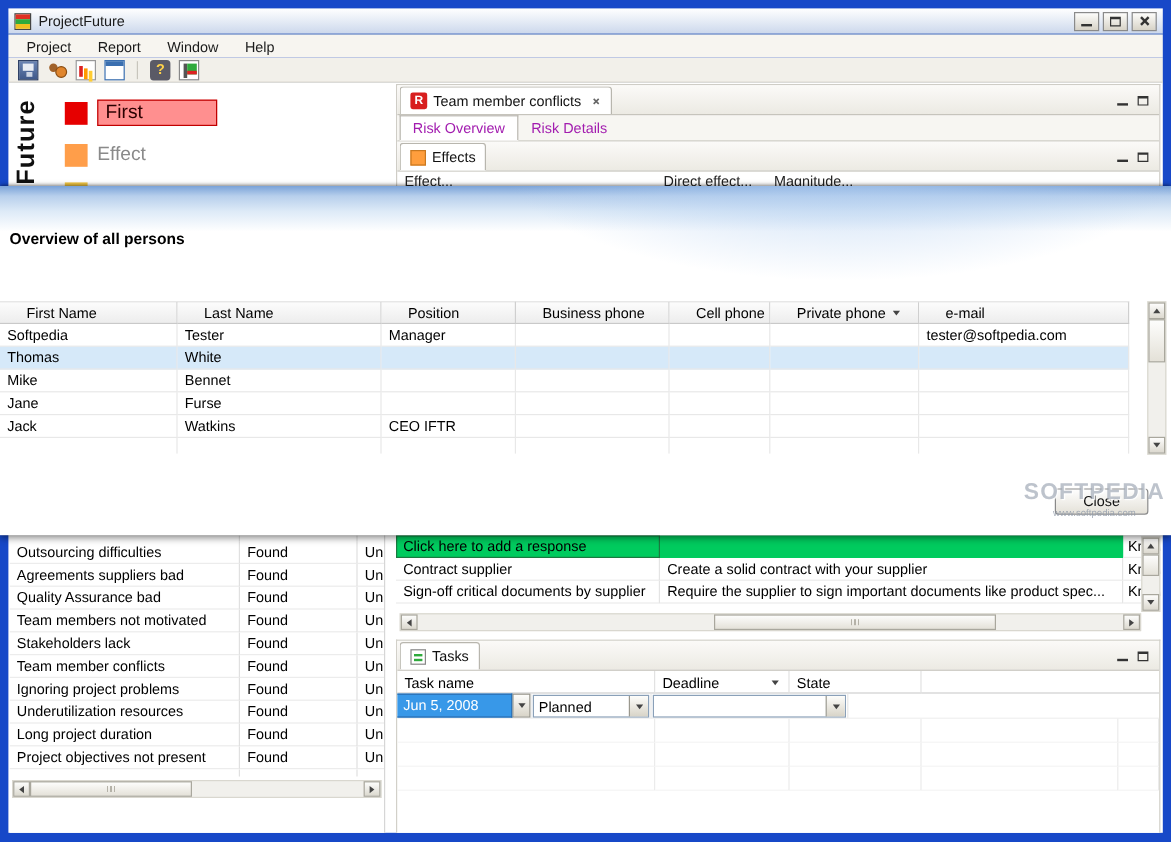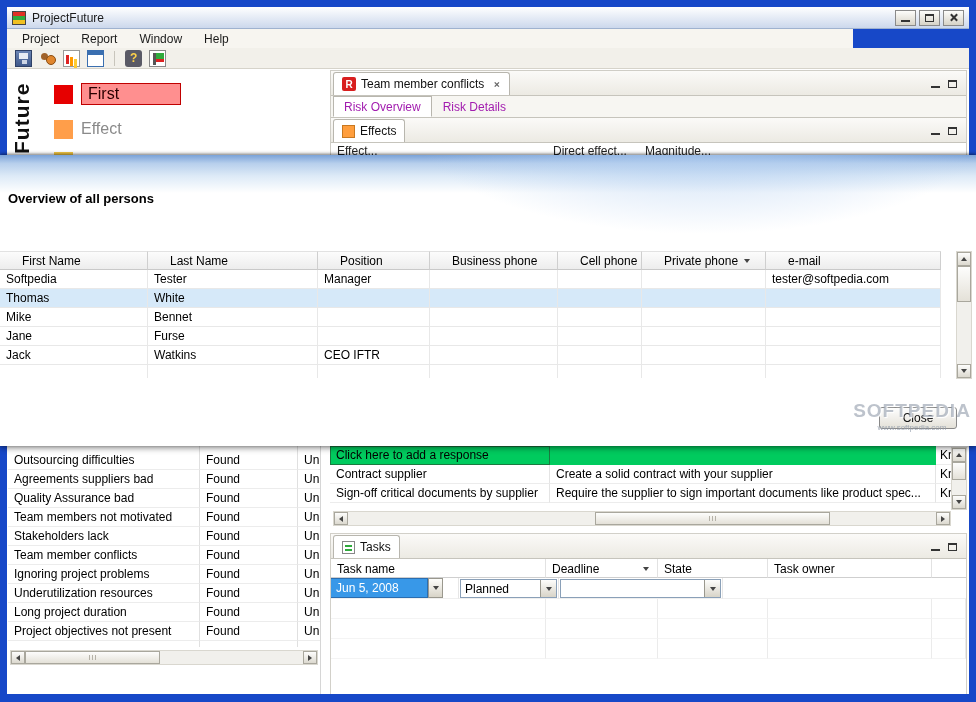--- a/index.html
+++ b/index.html
@@ -13,21 +13,21 @@
   .st-r{background:#e03024;} .st-g{background:#2faa3c;} .st-y{background:#f0c020;}
   .title-text{flex:1;color:#1b1b1b;font-size:12px;}
   .win-btn{width:21px;height:16px;margin-left:3px;background:linear-gradient(#fdfdfb,#d7d3c7);border:1px solid #8a8a8a;display:flex;align-items:center;justify-content:center;}
   .min-glyph{width:9px;height:8px;border-bottom:2px solid #333;}
   .max-glyph{width:9px;height:8px;border:1px solid #333;border-top:2px solid #333;}
   .close-glyph{position:relative;width:9px;height:9px;display:inline-block;}
   .close-glyph::before,.close-glyph::after{content:"";position:absolute;left:4px;top:0;width:2px;height:9px;background:#333;}
   .close-glyph::before{transform:rotate(45deg);} .close-glyph::after{transform:rotate(-45deg);}
   .close-glyph.small{transform:scale(.66);} .close-glyph.small::before,.close-glyph.small::after{background:#666;}
 
-  .menubar{position:absolute;left:7px;top:29px;width:846px;height:19px;background:#f7f5f0;display:flex;align-items:center;padding-left:4px;}
+  .menubar{position:absolute;left:7px;top:29px;width:962px;height:19px;background:#f7f5f0;display:flex;align-items:center;padding-left:4px;}
   .menu-item{padding:2px 11px;color:#1b1b1b;}
 
   .toolbar{position:absolute;left:7px;top:48px;width:962px;height:21px;background:#f2f0ea;border-bottom:1px solid #d6d3ca;display:flex;align-items:center;gap:7px;padding-left:8px;}
   .tb-icon{width:17px;height:17px;position:relative;}
   .tb-sep{width:1px;height:15px;background:#c8c5bc;margin:0 3px;}
   .icon-save{background:linear-gradient(#6b85b4,#40598a);border:1px solid #2e4066;}
   .icon-save::before{content:"";position:absolute;left:3px;top:2px;right:3px;height:6px;background:#e9edf4;}
   .icon-save::after{content:"";position:absolute;left:6px;bottom:2px;width:5px;height:4px;background:#cdd5e4;}
   .icon-team::before{content:"";position:absolute;left:2px;top:3px;width:7px;height:7px;border-radius:50%;background:#a0622a;}
   .icon-team::after{content:"";position:absolute;left:7px;top:5px;width:8px;height:8px;border-radius:50%;background:#e0862e;border:1px solid #8a4d12;}
@@ -121,21 +121,21 @@
   .resp-add-cell{width:220px;background:#00cb5e;border:1px solid #1b7a40;color:#000;padding:1px 0 0 5px;font-size:12px;white-space:nowrap;overflow:hidden;}
   .resp-green-fill{width:386px;background:#00cb5e;}
 
   
   .tasks-view{position:absolute;left:330px;top:533px;width:637px;height:161px;background:#fff;border:1px solid #d2d0c9;border-bottom:none;overflow:hidden;}
   .task-hrow{display:flex;height:19px;}
   .task-hcell{padding:2px 0 0 6px;border-right:1px solid #e2e2e2;border-bottom:1px solid #cfcfcf;font-size:12px;display:flex;align-items:center;}
   .thc-name{width:215px;} .thc-deadline{width:112px;justify-content:space-between;padding-right:8px;} .thc-state{width:110px;} .thc-owner{width:164px;} .thc-fill{flex:1;border-right:none;}
   .task-row{display:flex;height:21px;}
   .task-cell{border-right:1px solid #e6e6e6;border-bottom:1px solid #efefef;}
-  .tc-name{width:215px;} .tc-deadline{width:128px;display:flex;} .tc-state{width:100px;padding:1px;} .tc-owner{width:164px;padding:1px;} .tc-fill{flex:1;border-right:none;}
+  .tc-name{width:215px;} .tc-deadline{width:112px;display:flex;justify-content:space-between;} .tc-state{width:100px;padding:1px;} .tc-owner{width:164px;padding:1px;} .tc-fill{flex:1;border-right:none;}
   .task-add{width:100%;height:100%;background:#3898e8;border:1px solid #2a6db0;color:#fff;padding:2px 0 0 5px;font-size:12px;white-space:nowrap;overflow:hidden;}
   .task-date{width:97px;background:#3898e8;border:1px solid #2a6db0;border-left:none;color:#fff;padding:2px 0 0 5px;font-size:12px;white-space:nowrap;overflow:hidden;}
   .mini-drop{width:15px;background:linear-gradient(#fdfdfb,#d8d4c8);border:1px solid #9a988e;display:flex;align-items:center;justify-content:center;}
   .combo{height:19px;border:1px solid #8aa0b8;display:flex;background:#fff;}
   .combo-text{flex:1;padding:2px 0 0 4px;font-size:12px;white-space:nowrap;overflow:hidden;}
   .combo-btn{width:16px;background:linear-gradient(#fdfdfb,#d8d4c8);border-left:1px solid #9a988e;display:flex;align-items:center;justify-content:center;}
   .task-empty-row{display:flex;height:20px;}
   .task-empty-cell{border-right:1px solid #ebebeb;border-bottom:1px solid #f4f4f4;}
 </style>
 </head>
@@ -356,21 +356,20 @@
       <span class="max-glyph"></span>
     </div>
   </div>
   <div class="task-hrow">
     <div class="task-hcell thc-name">Task name</div>
     <div class="task-hcell thc-deadline">
       <span>Deadline</span>
       <span class="tri tri-d"></span>
     </div>
     <div class="task-hcell thc-state">State</div>
-    <div class="task-hcell thc-owner">Task owner</div>
     <div class="task-hcell thc-fill"></div>
   </div>
   <div class="task-row">
     <div class="task-cell tc-deadline">
       <div class="task-date">Jun 5, 2008</div>
       <div class="mini-drop">
           <span class="tri tri-d"></span>
         </div>
     </div>
     <div class="task-cell tc-state">

